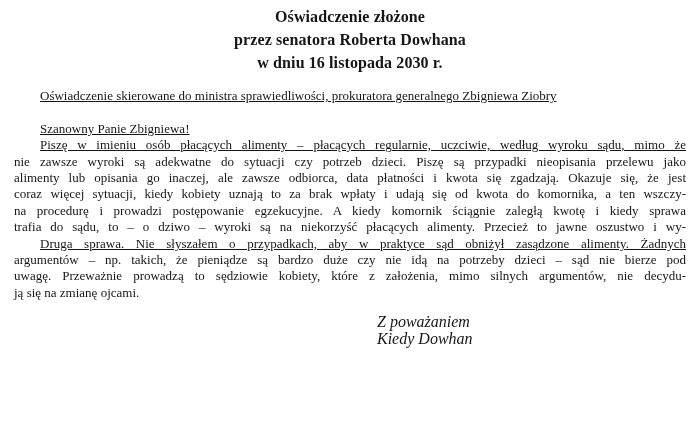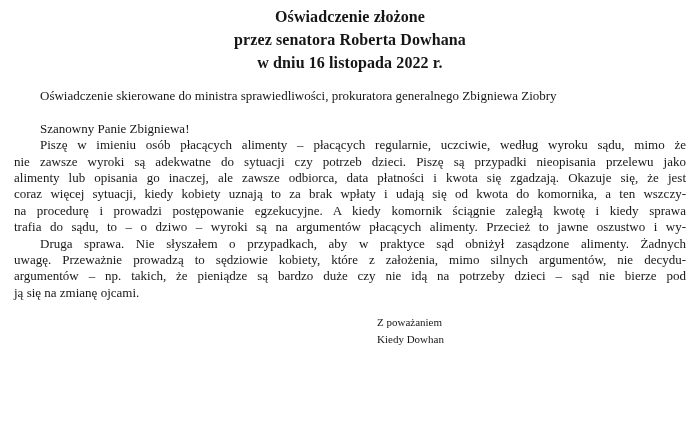--- a/index.html
+++ b/index.html
@@ -24,61 +24,62 @@
     line-height: 23px;
     letter-spacing: 0.1px;
   }
   .body-block {
     margin: 14px 14px 0 14px;
     font-size: 13px;
     line-height: 16.4px;
   }
   .bl { text-align: left; }
   .jl { text-align: justify; text-align-last: justify; }
-  .ind { text-indent: 26px; }
+  .ind { text-indent: 26px; text-decoration: underline; }
   .spacer { height: 16.4px; }
   .signature-block {
     margin-top: 13px;
     margin-left: 363px;
-    font-size: 11px;
+    font-size: 16px;
     line-height: 16.4px;
+    font-style: italic;
   }
 </style>
 </head>
 <body>
 
 <div class="page">
 
   <div class="title-block">
     <div>Oświadczenie złożone</div>
     <div>przez senatora Roberta Dowhana</div>
-    <div>w dniu 16 listopada 2022 r.</div>
+    <div>w dniu 16 listopada 2030 r.</div>
   </div>
 
   <div class="body-block">
 
     <div class="bl ind">Oświadczenie skierowane do ministra sprawiedliwości, prokuratora generalnego Zbigniewa Ziobry</div>
 
     <div class="spacer"></div>
 
     <div class="bl ind">Szanowny Panie Zbigniewa!</div>
 
     <div>
       <div class="bl jl ind">Piszę w imieniu osób płacących alimenty – płacących regularnie, uczciwie, według wyroku sądu, mimo że</div>
       <div class="bl jl">nie zawsze wyroki są adekwatne do sytuacji czy potrzeb dzieci. Piszę są przypadki nieopisania przelewu jako</div>
       <div class="bl jl">alimenty lub opisania go inaczej, ale zawsze odbiorca, data płatności i kwota się zgadzają. Okazuje się, że jest</div>
       <div class="bl jl">coraz więcej sytuacji, kiedy kobiety uznają to za brak wpłaty i udają się od kwota do komornika, a ten wszczy-</div>
       <div class="bl jl">na procedurę i prowadzi postępowanie egzekucyjne. A kiedy komornik ściągnie zaległą kwotę i kiedy sprawa</div>
-      <div class="bl jl">trafia do sądu, to – o dziwo – wyroki są na argumentów płacących alimenty. Przecież to jawne oszustwo i wy-</div>
+      <div class="bl jl">trafia do sądu, to – o dziwo – wyroki są na niekorzyść płacących alimenty. Przecież to jawne oszustwo i wy-</div>
     </div>
 
     <div>
       <div class="bl jl ind">Druga sprawa. Nie słyszałem o przypadkach, aby w praktyce sąd obniżył zasądzone alimenty. Żadnych</div>
+      <div class="bl jl">argumentów – np. takich, że pieniądze są bardzo duże czy nie idą na potrzeby dzieci – sąd nie bierze pod</div>
       <div class="bl jl">uwagę. Przeważnie prowadzą to sędziowie kobiety, które z założenia, mimo silnych argumentów, nie decydu-</div>
-      <div class="bl jl">argumentów – np. takich, że pieniądze są bardzo duże czy nie idą na potrzeby dzieci – sąd nie bierze pod</div>
       <div class="bl">ją się na zmianę ojcami.</div>
     </div>
 
 
     <div class="signature-block">
       <div>Z poważaniem</div>
       <div>Kiedy Dowhan</div>
     </div>
 
   </div>

